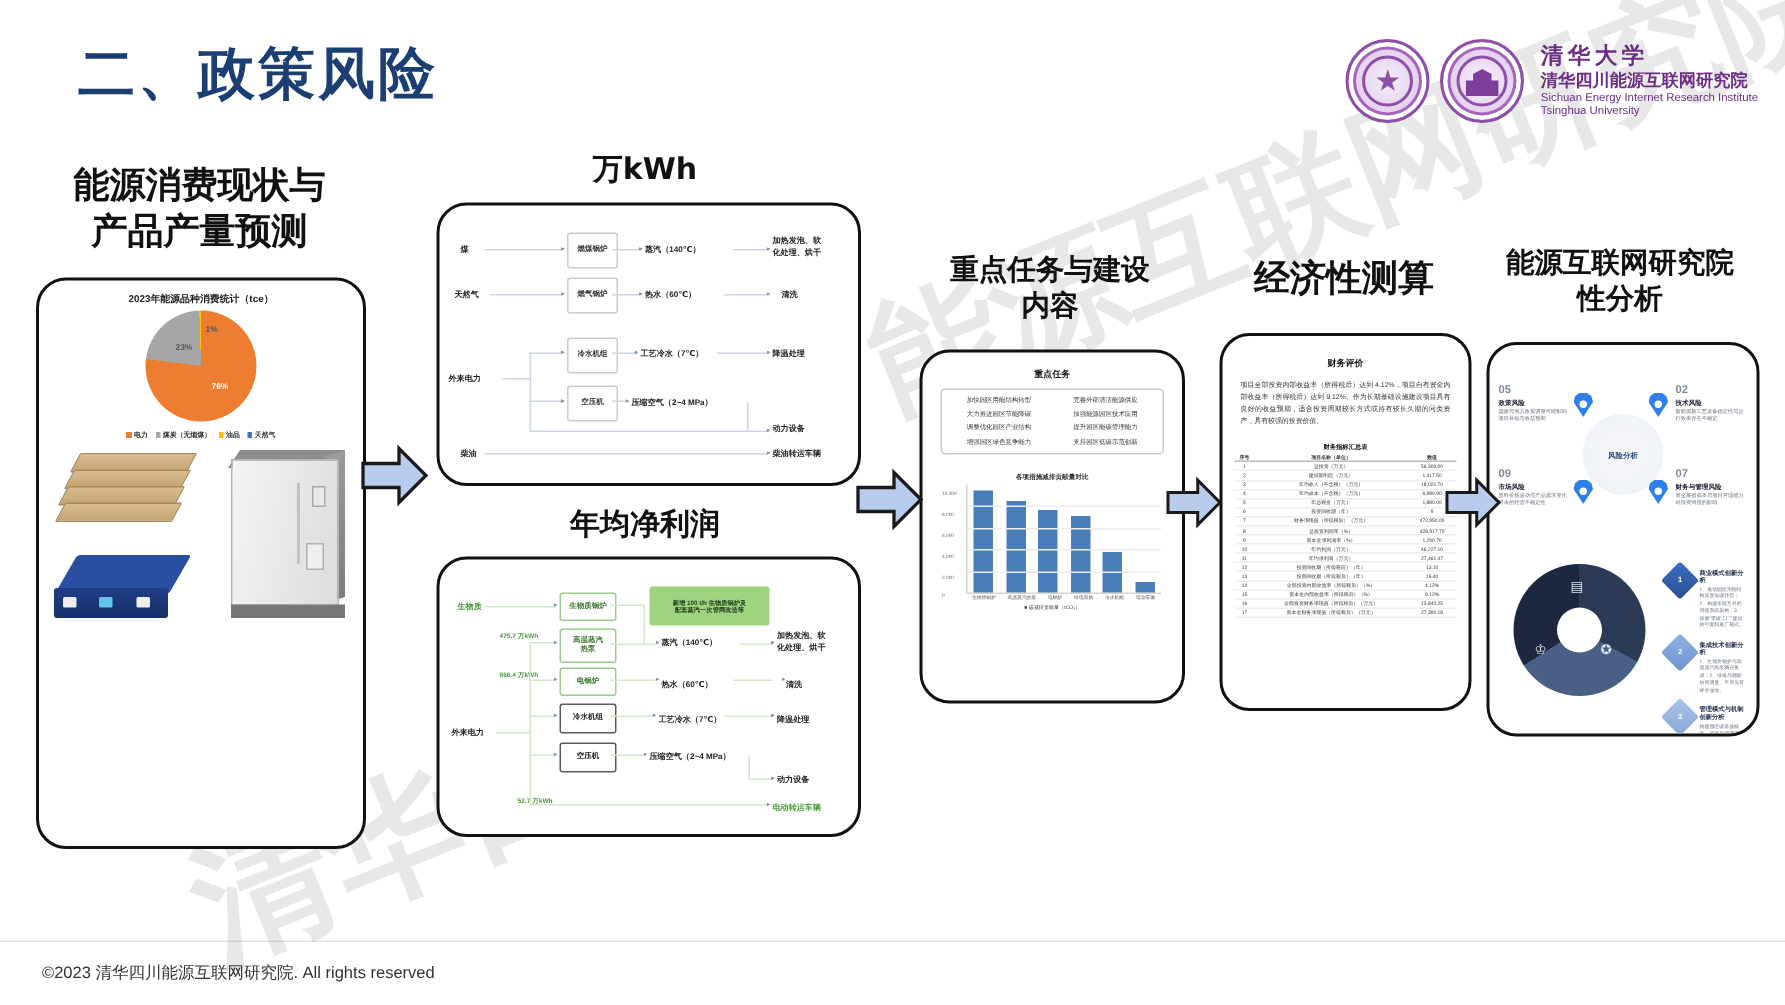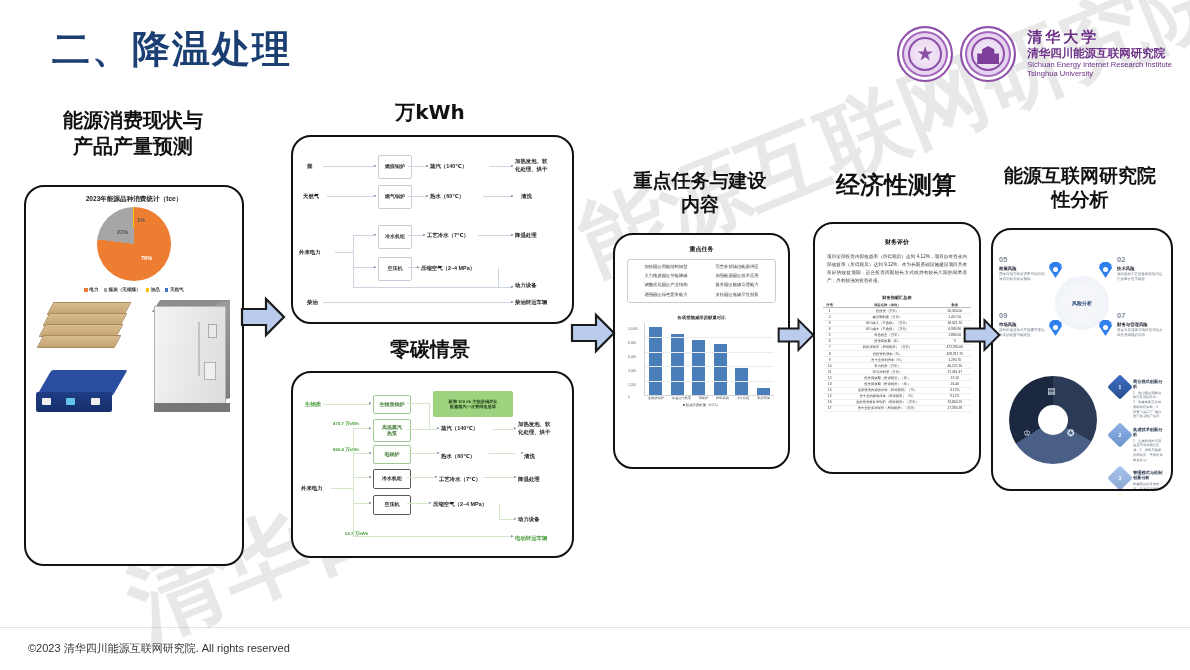--- a/index.html
+++ b/index.html
@@ -160,38 +160,38 @@
   .rule{position:absolute;left:0;right:0;bottom:42px;height:1px;background:#e3e3e3;z-index:2;}
 </style>
 </head>
 <body>
 
 <div class="watermark">
   <div class="wm-txt wm1">清华四川</div>
   <div class="wm-txt wm2">能源互联网研究院</div>
 </div>
 
-<div class="slide-title">二、降温处理</div>
+<div class="slide-title">二、政策风险</div>
 
 <div class="logo-block">
   <div class="seal">
       <div class="seal-star"></div>
     </div>
   <div class="seal seal2">
       <div class="seal-gate"></div>
     </div>
   <div class="logo-text">
     <div class="logo-cn-big">清华大学</div>
     <div class="logo-cn">清华四川能源互联网研究院</div>
     <div class="logo-en">Sichuan Energy Internet Research Institute</div>
     <div class="logo-en">Tsinghua University</div>
   </div>
 </div>
 
-<div class="phead" style="left:28px;top:108px;width:210px;font-size:20px;white-space:pre-line;">能源消费现状与
+<div class="phead" style="left:28px;top:108px;width:210px;font-size:24px;white-space:pre-line;">能源消费现状与
 产品产量预测</div>
 
 <div class="card" style="left:24px;top:185px;width:216px;height:377px;">
   <div class="pie-title">2023年能源品种消费统计（tce）</div>
   <div class="pie-wrap">
     <div class="pie">
       <div class="pie-lab" style="left:44px;top:48px;">76%</div>
       <div class="pie-lab" style="left:20px;top:22px;color:#555;">23%</div>
       <div class="pie-lab" style="left:40px;top:10px;color:#555;">1%</div>
     </div>
@@ -287,21 +287,21 @@
     <div class="dot" style="left:218px;top:96.5px;"></div>
     <div class="dot" style="left:218px;top:148.5px;"></div>
     <div class="dot" style="left:218px;top:163.5px;"></div>
     <div class="dot" style="left:81px;top:27.5px;"></div>
     <div class="dot" style="left:81px;top:57.5px;"></div>
     <div class="dot" style="left:81px;top:96.5px;"></div>
     <div class="dot" style="left:81px;top:129px;"></div>
   </div>
 </div>
 
-<div class="phead" style="left:300px;top:337px;width:260px;font-size:20px;">零碳情景</div>
+<div class="phead" style="left:300px;top:337px;width:260px;font-size:20px;">年均净利润</div>
 
 <div class="card" style="left:291px;top:371px;width:279px;height:183px;">
   <div class="flow green">
     <div class="nd gn" style="left:12px;top:28px;">生物质</div>
     <div class="nd" style="left:8px;top:112px;">外来电力</div>
 
     <div class="bx" style="left:80px;top:22px;width:34px;height:15px;">生物质锅炉</div>
     <div class="bx" style="left:80px;top:46px;width:34px;height:19px;white-space:pre-line;">高温蒸汽
 热泵</div>
     <div class="bx" style="left:80px;top:72px;width:34px;height:15px;">电锅炉</div>

